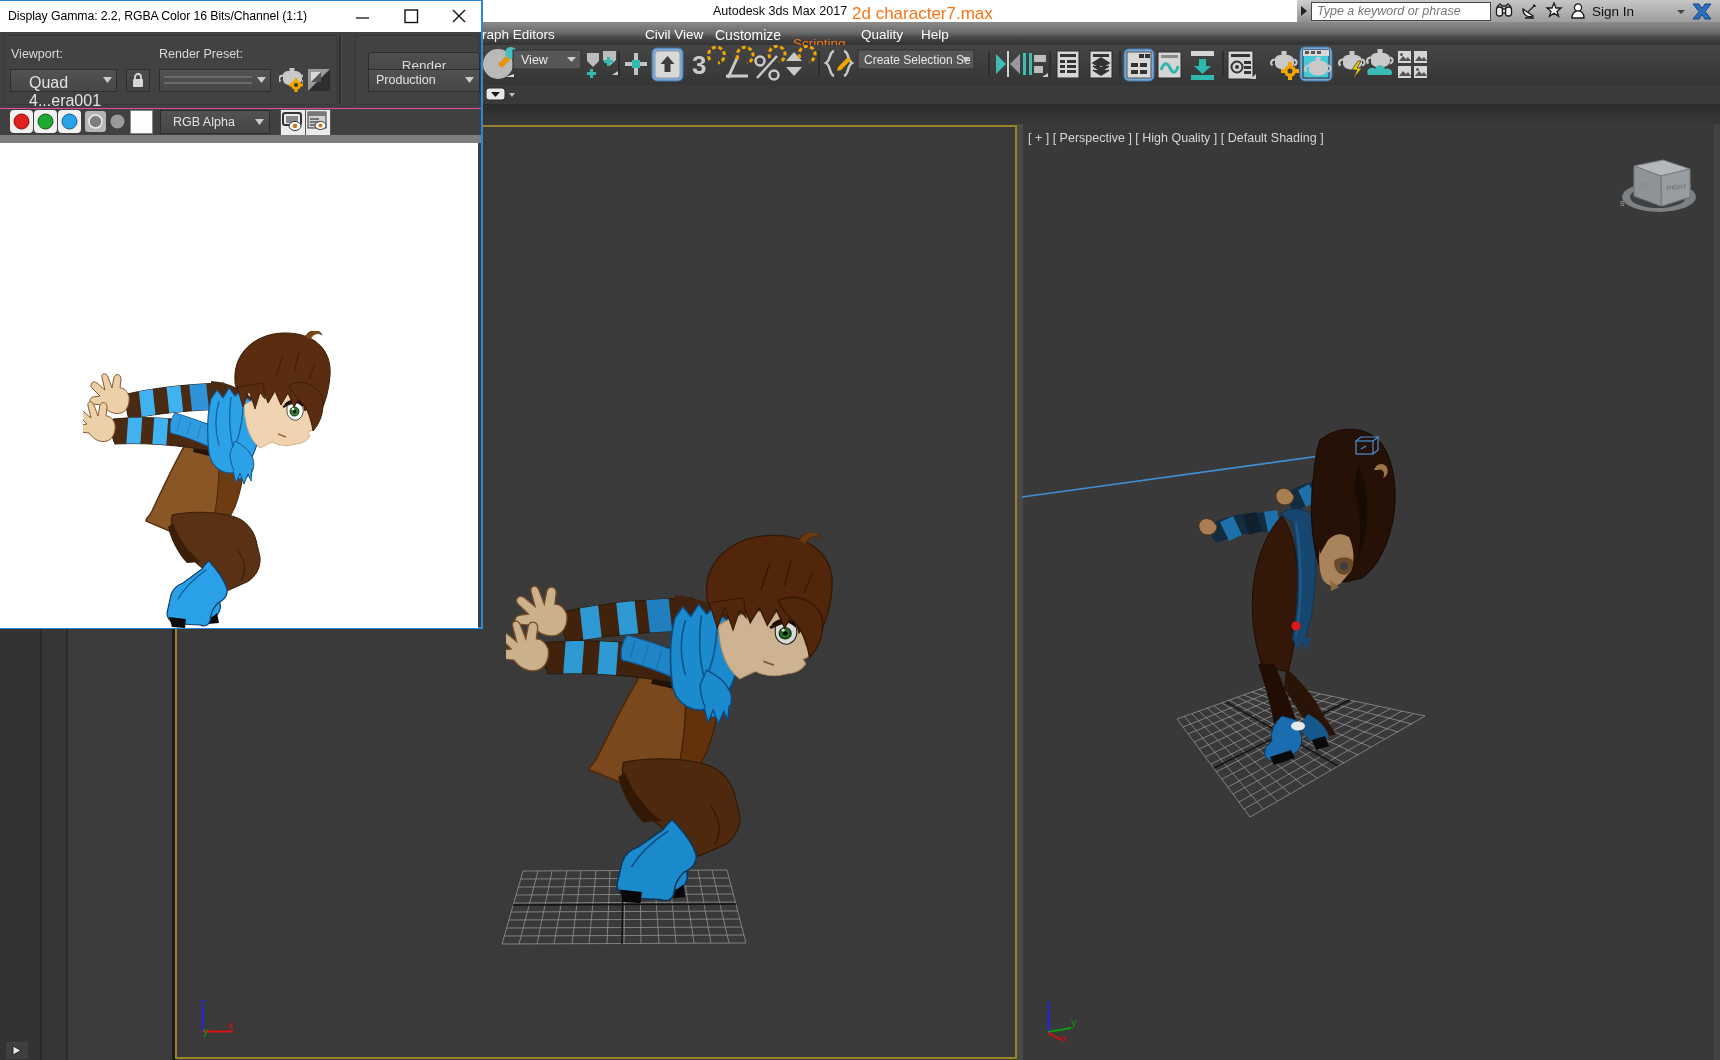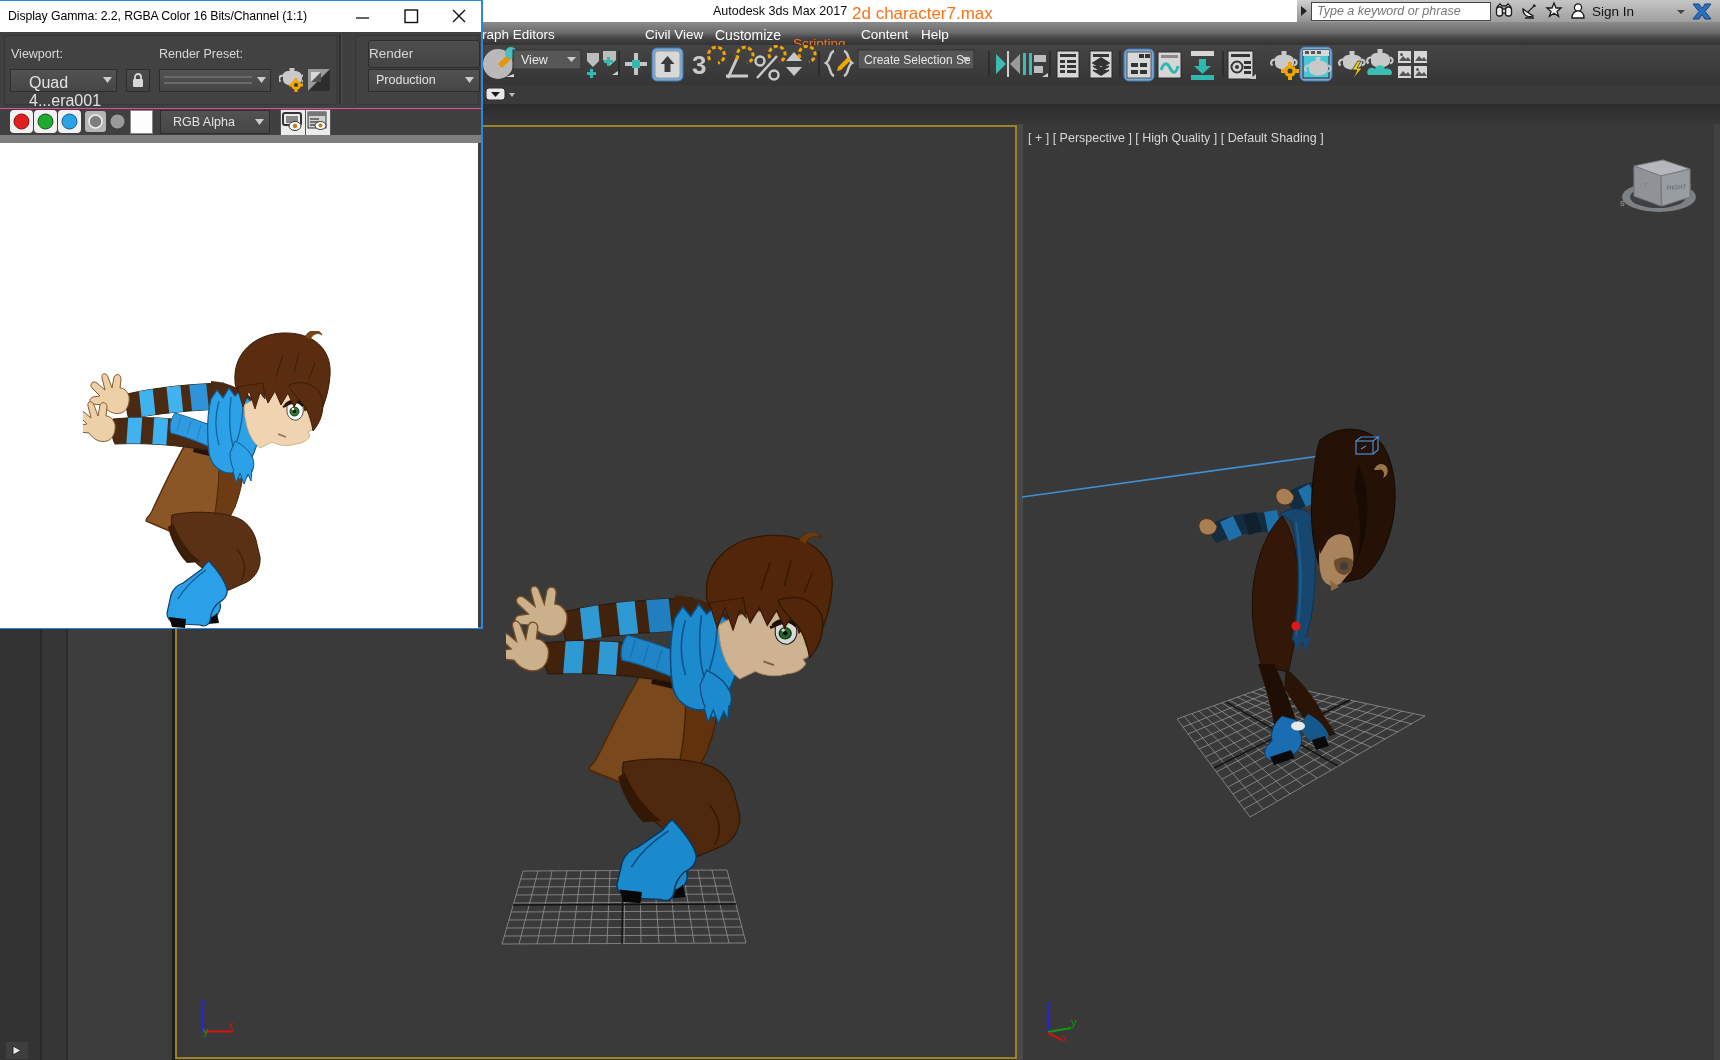--- a/index.html
+++ b/index.html
@@ -42,21 +42,21 @@
         <path d="M1,2 L7,2 L10,6.5 L13,2 L19,2 L13,9.5 L19,17 L13,17 L10,12.5 L7,17 L1,17 L7,9.5 Z" fill="#2a6fc0" stroke="#16447e" stroke-width="1"></path>
       </g>
 </svg>
 
 <div class="abs" style="left:0;top:22px;width:1720px;height:23px;background:linear-gradient(#8b8b8b,#6c6c6c 45%,#454545 70%,#323232)"></div>
 <div class="abs txt" style="left:482px;top:27px;font-size:13.5px;color:#fdfdfd">raph Editors</div>
 <div class="abs txt" style="left:571px;top:42px;font-size:13.5px;color:#fdfdfd">Rendering</div>
 <div class="abs txt" style="left:645px;top:27px;font-size:13.5px;color:#fdfdfd">Civil View</div>
 <div class="abs txt" style="left:715px;top:27px;font-size:14px;color:#fdfdfd">Customize</div>
 <div class="abs txt" style="left:793px;top:36px;font-size:13.5px;color:#f97316">Scripting</div>
-<div class="abs txt" style="left:861px;top:27px;font-size:13.5px;color:#fdfdfd">Content</div>
+<div class="abs txt" style="left:861px;top:27px;font-size:13.5px;color:#fdfdfd">Quality</div>
 <div class="abs txt" style="left:921px;top:27px;font-size:13.5px;color:#fdfdfd">Help</div>
 
 <div class="abs" style="left:0;top:45px;width:1720px;height:40px;background:linear-gradient(#454545,#3c3c3c 60%,#353535);border-bottom:1px solid #262626"></div>
 <div class="abs" style="left:0;top:85px;width:1720px;height:19px;background:#3a3a3a;border-bottom:1px solid #2b2b2b"></div>
 <div class="abs" style="left:0;top:105px;width:1720px;height:20px;background:linear-gradient(#2d2d2d,#383838)"></div>
 
 <svg class="abs" style="left:486px;top:87px" width="30" height="15" viewBox="0 0 30 15">
  <rect x="0" y="1" width="19" height="12" rx="3" fill="#e8e8e8" stroke="#2a2a2a"></rect>
  <path d="M5,5 l9,0 -4.5,5 Z" fill="#1a1a1a"></path>
  <path d="M23,6 l6,0 -3,4 Z" fill="#bbb"></path>
@@ -524,21 +524,21 @@
   <svg class="abs" style="left:307px;top:36px" width="24" height="24" viewBox="0 0 24 24">
    <rect x="1" y="1" width="22" height="22" fill="#9a9a9a"></rect>
    <path d="M1,23 L23,1 L23,23 Z" fill="#2e2e2e"></path>
    <rect x="4" y="4" width="10" height="10" fill="#d8d8d8"></rect>
           <path d="M4,14 L14,4 L14,14 Z" fill="#555"></path>
   </svg>
 
   <div class="abs" style="left:339px;top:2px;width:2px;height:70px;background:#2e2e2e"></div>
   <div class="abs" style="left:341px;top:2px;width:1px;height:70px;background:#4e4e4e"></div>
 
-  <div class="abs" style="left:368px;top:8px;width:110px;height:26px;background:linear-gradient(#4e4e4e,#444444);border:1px solid #2d2d2d;border-radius:3px;color:#d8d8d8;font-size:13.5px;line-height:25px">Render</div>
+  <div class="abs" style="left:368px;top:20px;width:110px;height:26px;background:linear-gradient(#4e4e4e,#444444);border:1px solid #2d2d2d;border-radius:3px;color:#d8d8d8;font-size:13.5px;text-align:center;line-height:25px">Render</div>
 
   <div class="abs" style="left:368px;top:37px;width:110px;height:21px;background:linear-gradient(#525252,#464646);border:1px solid #2d2d2d">
    <div class="abs" style="left:7px;top:3px;color:#e2e2e2;font-size:12.5px">Production</div>
    <svg class="abs" style="right:4px;top:7px" width="10" height="8">
             <path d="M0,0 l9,0 -4.5,6 Z" fill="#ccc"></path>
           </svg>
   </div>
  </div>
 
  <div class="abs" style="left:0;top:108px;width:481px;height:26px;background:#404040">

